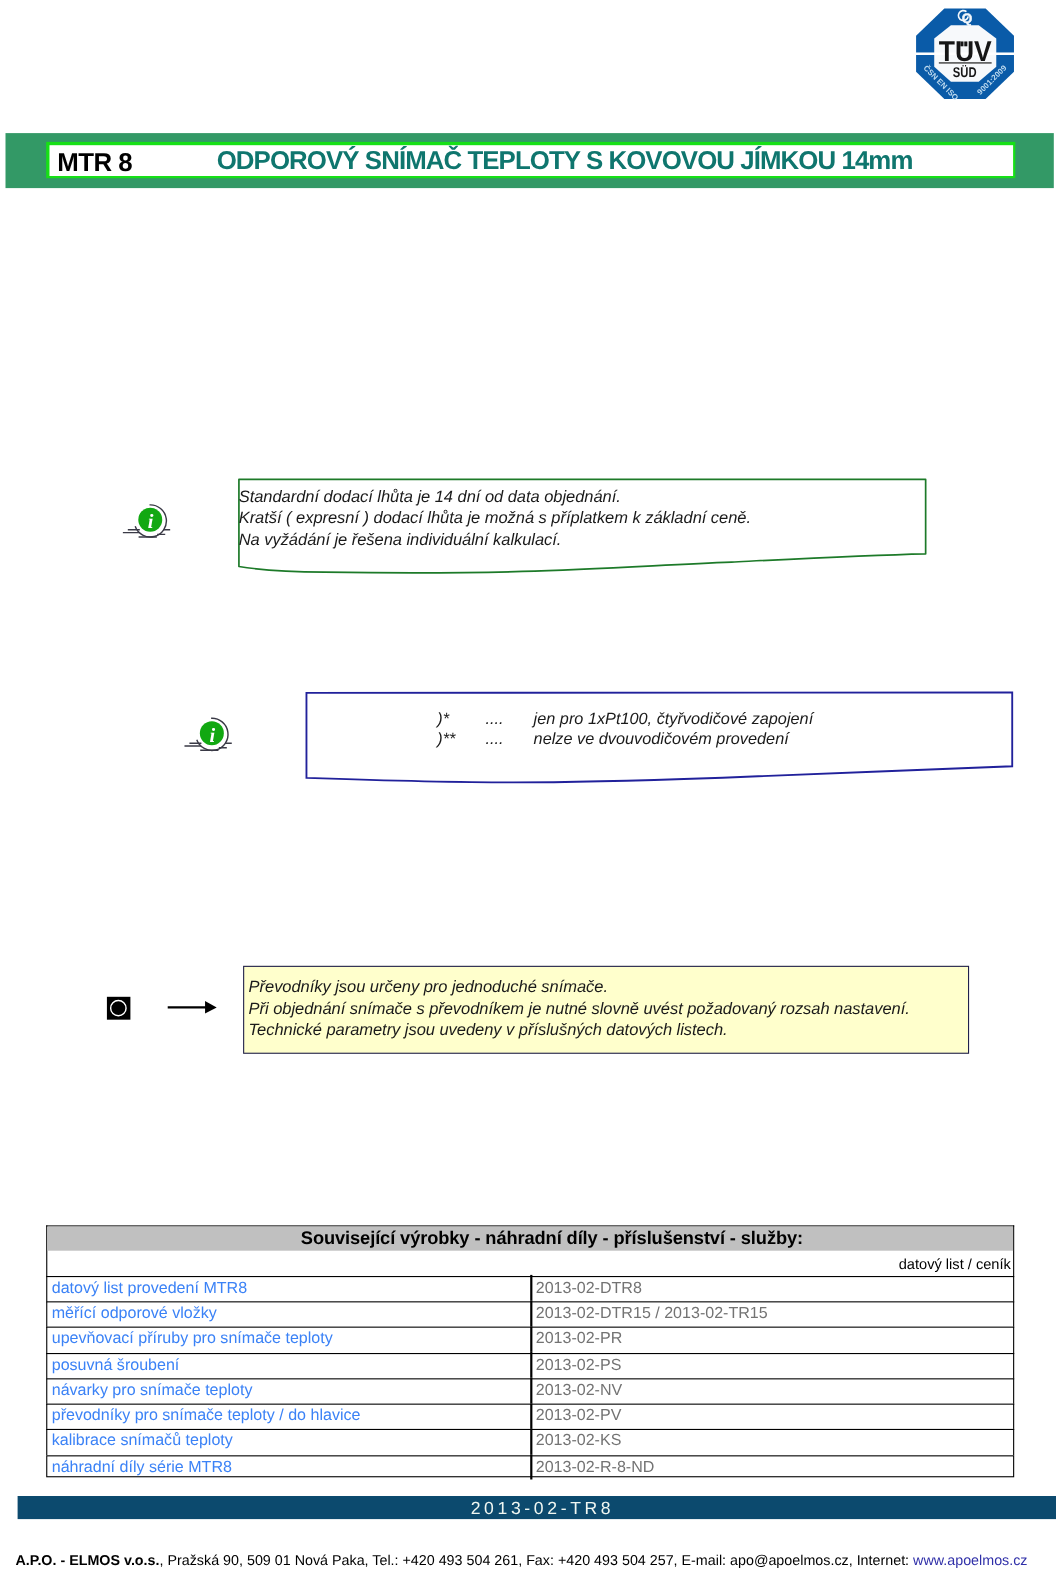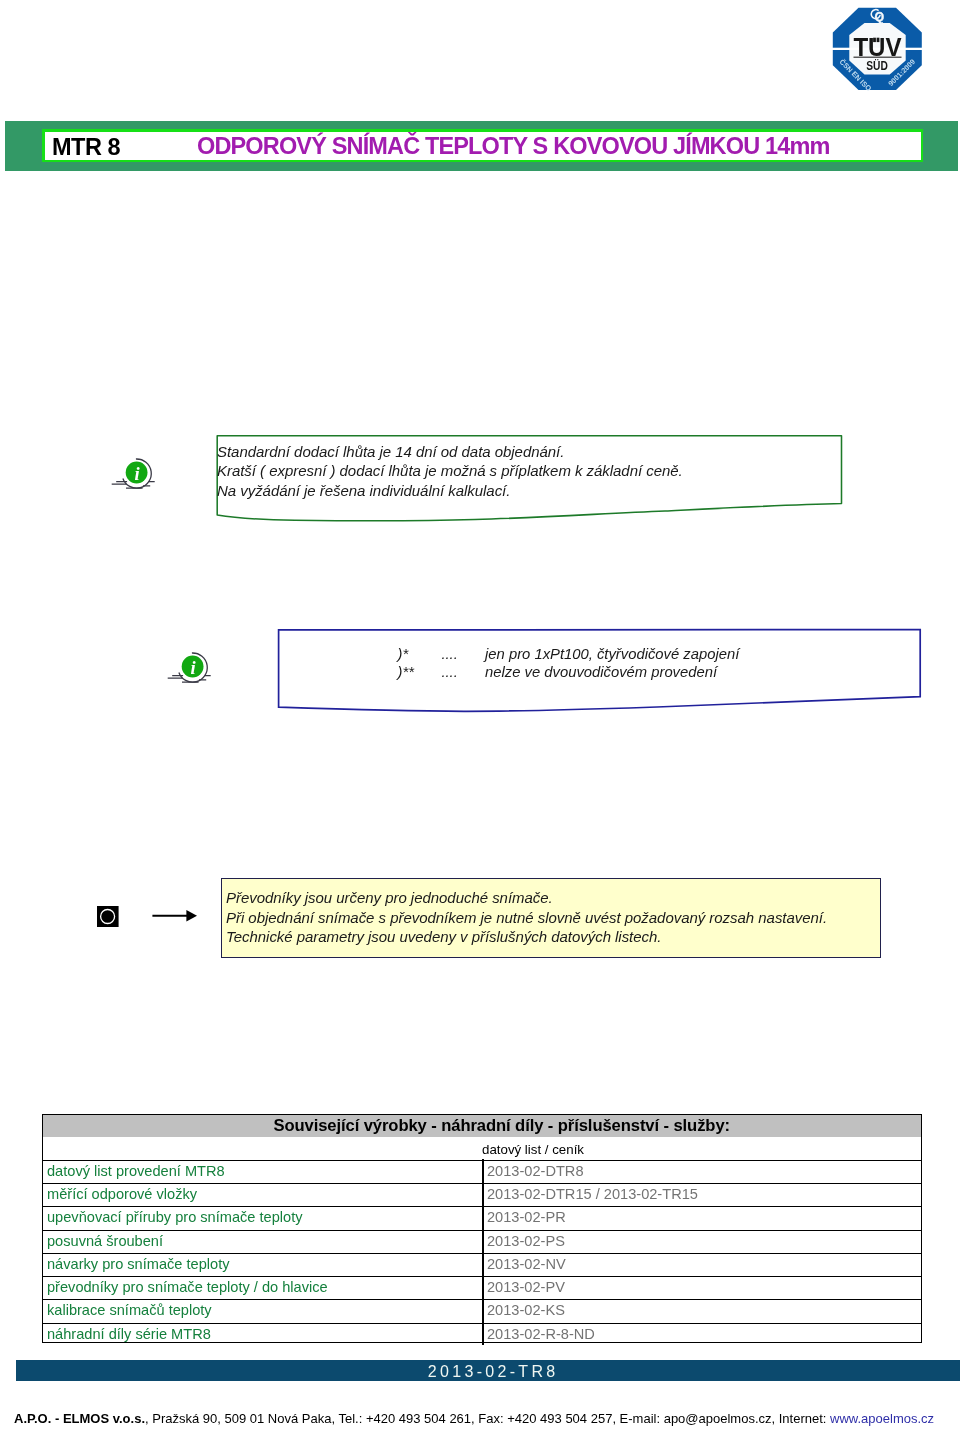--- a/index.html
+++ b/index.html
@@ -8,21 +8,21 @@
   .abs{position:absolute;}
 
   
   #tuv-logo{left:826px;top:0px;width:110px;height:100px;}
 
   
   #title-bar{left:5px;top:121px;width:953px;height:50px;background:#339966;}
   #title-inner{left:42px;top:129px;width:881px;height:33px;background:#16e016;}
   #title-white{left:44.5px;top:131.5px;width:876px;height:28px;background:#ffffff;}
   #title-code{left:52px;top:133.5px;font-size:23.5px;font-weight:bold;color:#000;letter-spacing:-0.5px;}
-  #title-text{left:197px;top:133px;font-size:23.5px;font-weight:bold;color:#a21caf;letter-spacing:-0.85px;}
+  #title-text{left:197px;top:133px;font-size:23.5px;font-weight:bold;color:#0f766e;letter-spacing:-0.85px;}
 
   
   .note-text{font-style:italic;font-size:15.0px;color:#1a1a1a;text-align:left;line-height:19.3px;letter-spacing:-0.04px;}
   #note1-icon{left:110px;top:455px;width:54px;height:42px;}
   #note1-box{left:215px;top:434px;width:630px;height:92px;}
   #note1-text{left:217px;top:442px;width:624px;}
   #note2-icon{left:166px;top:649px;width:54px;height:42px;}
   #note2-box{left:277.2px;top:627.8px;width:650px;height:88px;}
   #note2-text{left:279px;top:645px;width:642px;font-style:italic;font-size:14.8px;color:#1a1a1a;line-height:18.2px;}
   .n2row{padding-left:91.5px;margin-left:27px;}
@@ -33,24 +33,24 @@
   #note3-box{left:220.6px;top:877.5px;width:660.5px;height:80.5px;background:#ffffcc;border:1.5px solid #20204c;box-sizing:border-box;}
   #note3-text{left:226px;top:888.3px;width:659px;}
 
   
   #rel-table{left:42px;top:1113.7px;width:879.5px;}
   #tbl-head{border:1.6px solid #000;border-bottom:none;height:46px;box-sizing:border-box;}
   #tbl-title{background:#c0c0c0;height:21.9px;text-align:center;font-weight:bold;font-size:16.6px;
              letter-spacing:-0.09px;line-height:21.9px;color:#000;padding-left:40px;}
   #tbl-subrow{height:22.5px;position:relative;}
   #tbl-subrow .sub1{position:absolute;left:0;width:439px;text-align:center;font-size:13.3px;line-height:25px;color:#000;}
-  #tbl-subrow .sub2{position:absolute;left:439px;width:437px;text-align:left;font-size:13.3px;line-height:25px;color:#000;}
+  #tbl-subrow .sub2{position:absolute;left:439px;width:437px;text-align:right;font-size:13.3px;line-height:25px;color:#000;}
   .trow{height:23.3px;position:relative;border:1.6px solid #000;border-top:1.6px solid #000;border-bottom:none;box-sizing:border-box;}
   .trow:last-child{border-bottom:1.6px solid #000;height:20px;}
-  .trow .c1{position:absolute;left:4px;top:0;font-size:14.6px;line-height:21px;color:#15803d;white-space:nowrap;}
+  .trow .c1{position:absolute;left:4px;top:0;font-size:14.6px;line-height:21px;color:#3b82f6;white-space:nowrap;}
   .trow .c2{position:absolute;left:444px;top:0;font-size:14.6px;line-height:21px;color:#737373;white-space:nowrap;}
   .trow .c2:before{content:"";position:absolute;left:-4.8px;top:-1.6px;width:1.6px;height:23.3px;background:#000;}
 
   
   #footer-bar{left:16px;top:1360px;width:951px;height:21px;background:#0c4a6e;}
   #footer-bar-text{color:#f0f7f2;font-size:16px;letter-spacing:3.3px;text-indent:3.3px;text-align:center;line-height:24px;}
   #footer-text{left:14px;top:1411px;font-size:13px;color:#000;white-space:nowrap;letter-spacing:0px;}
 </style>
 </head>
 <body>

